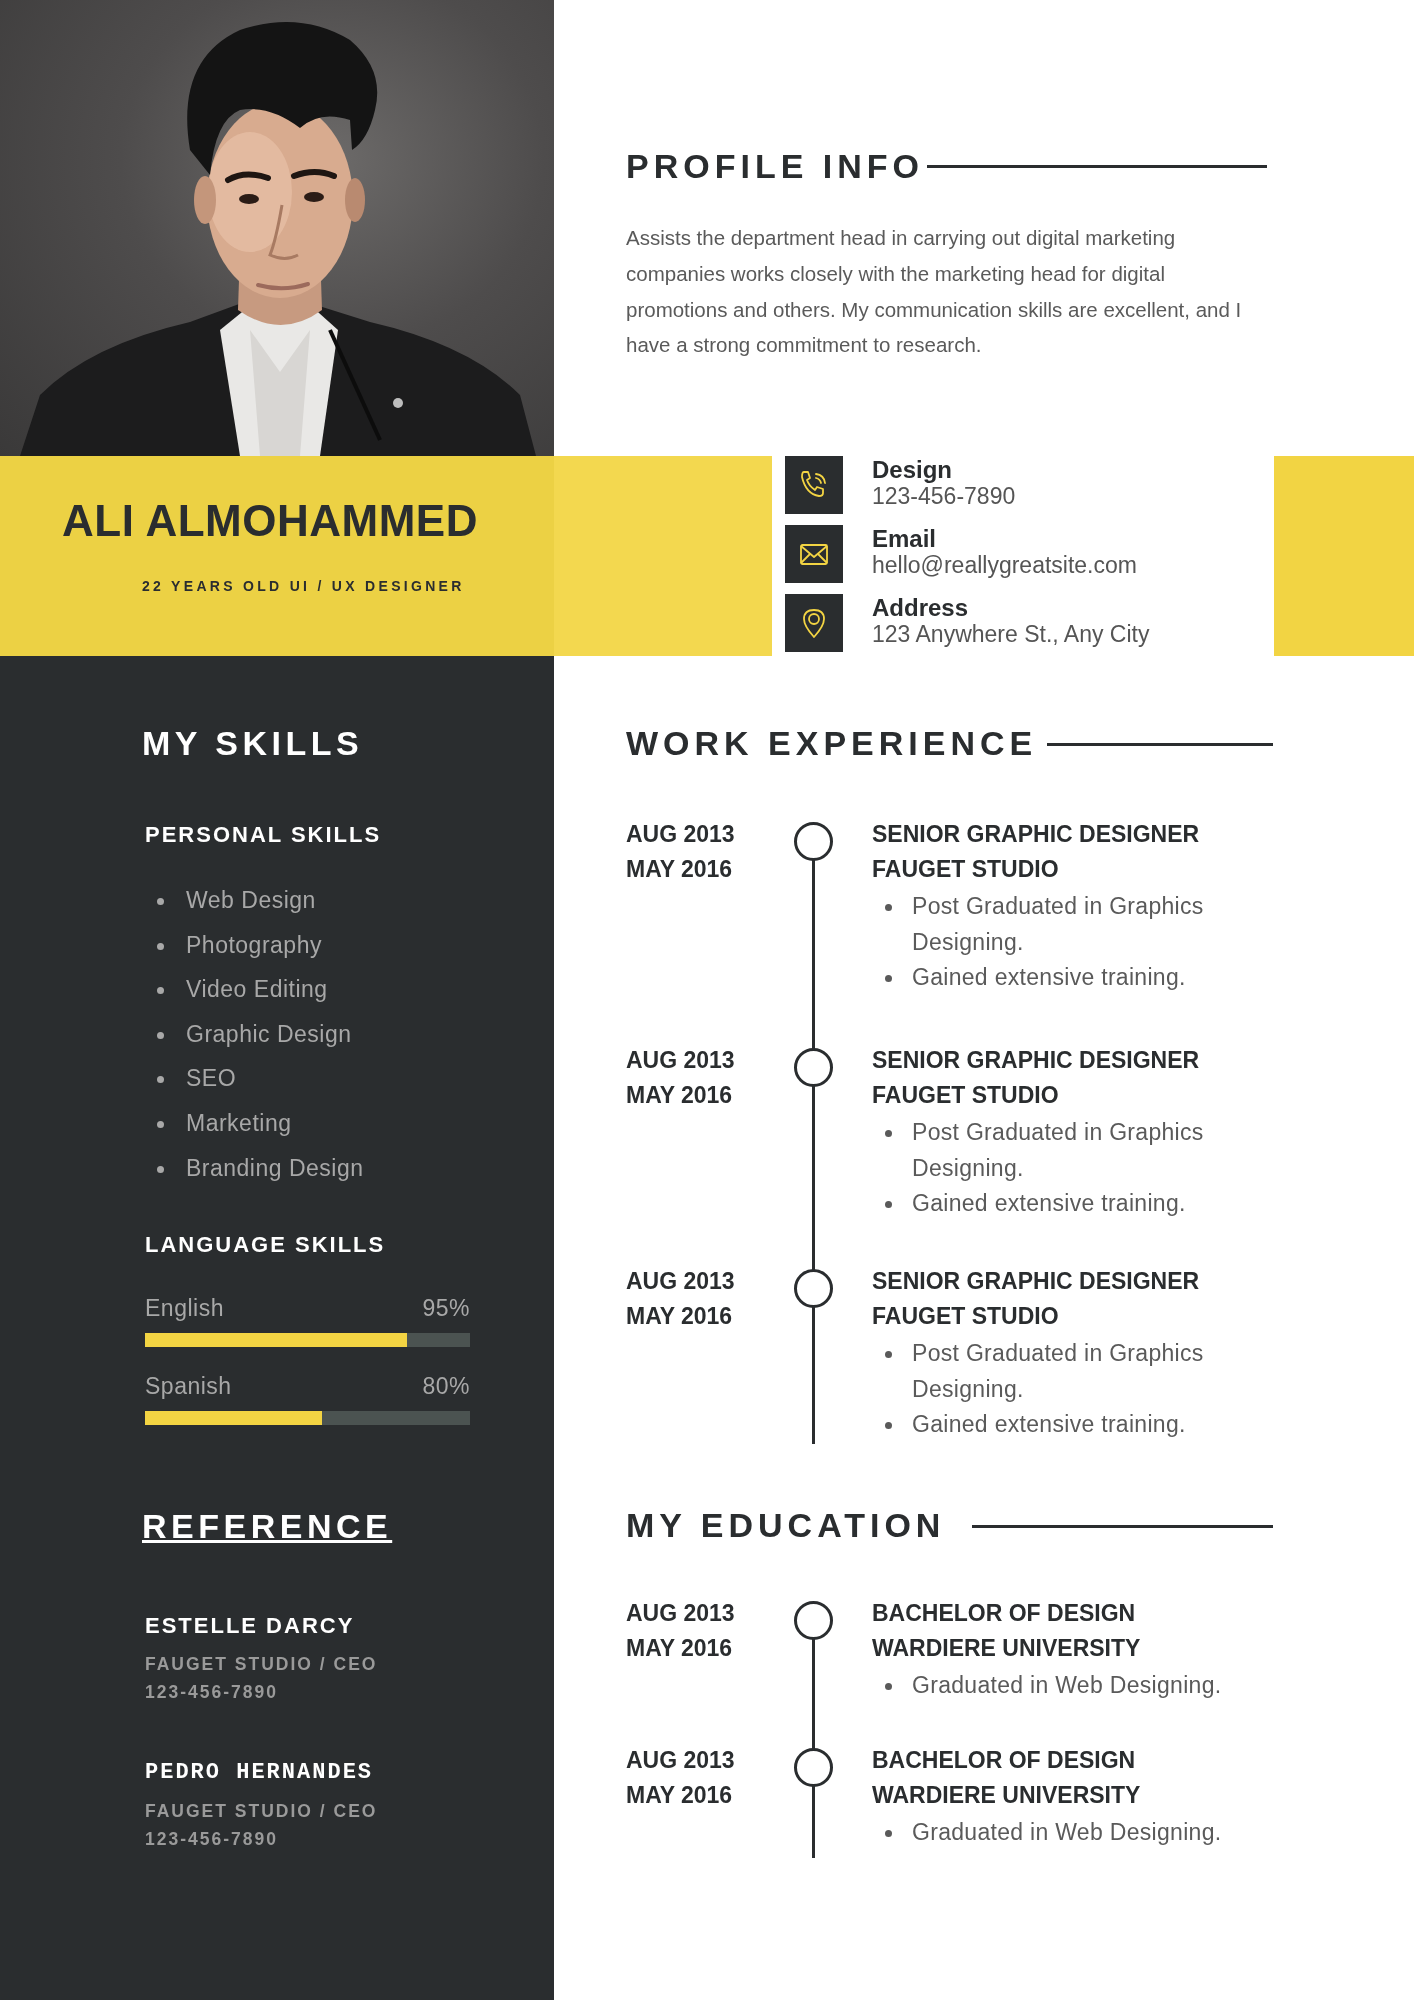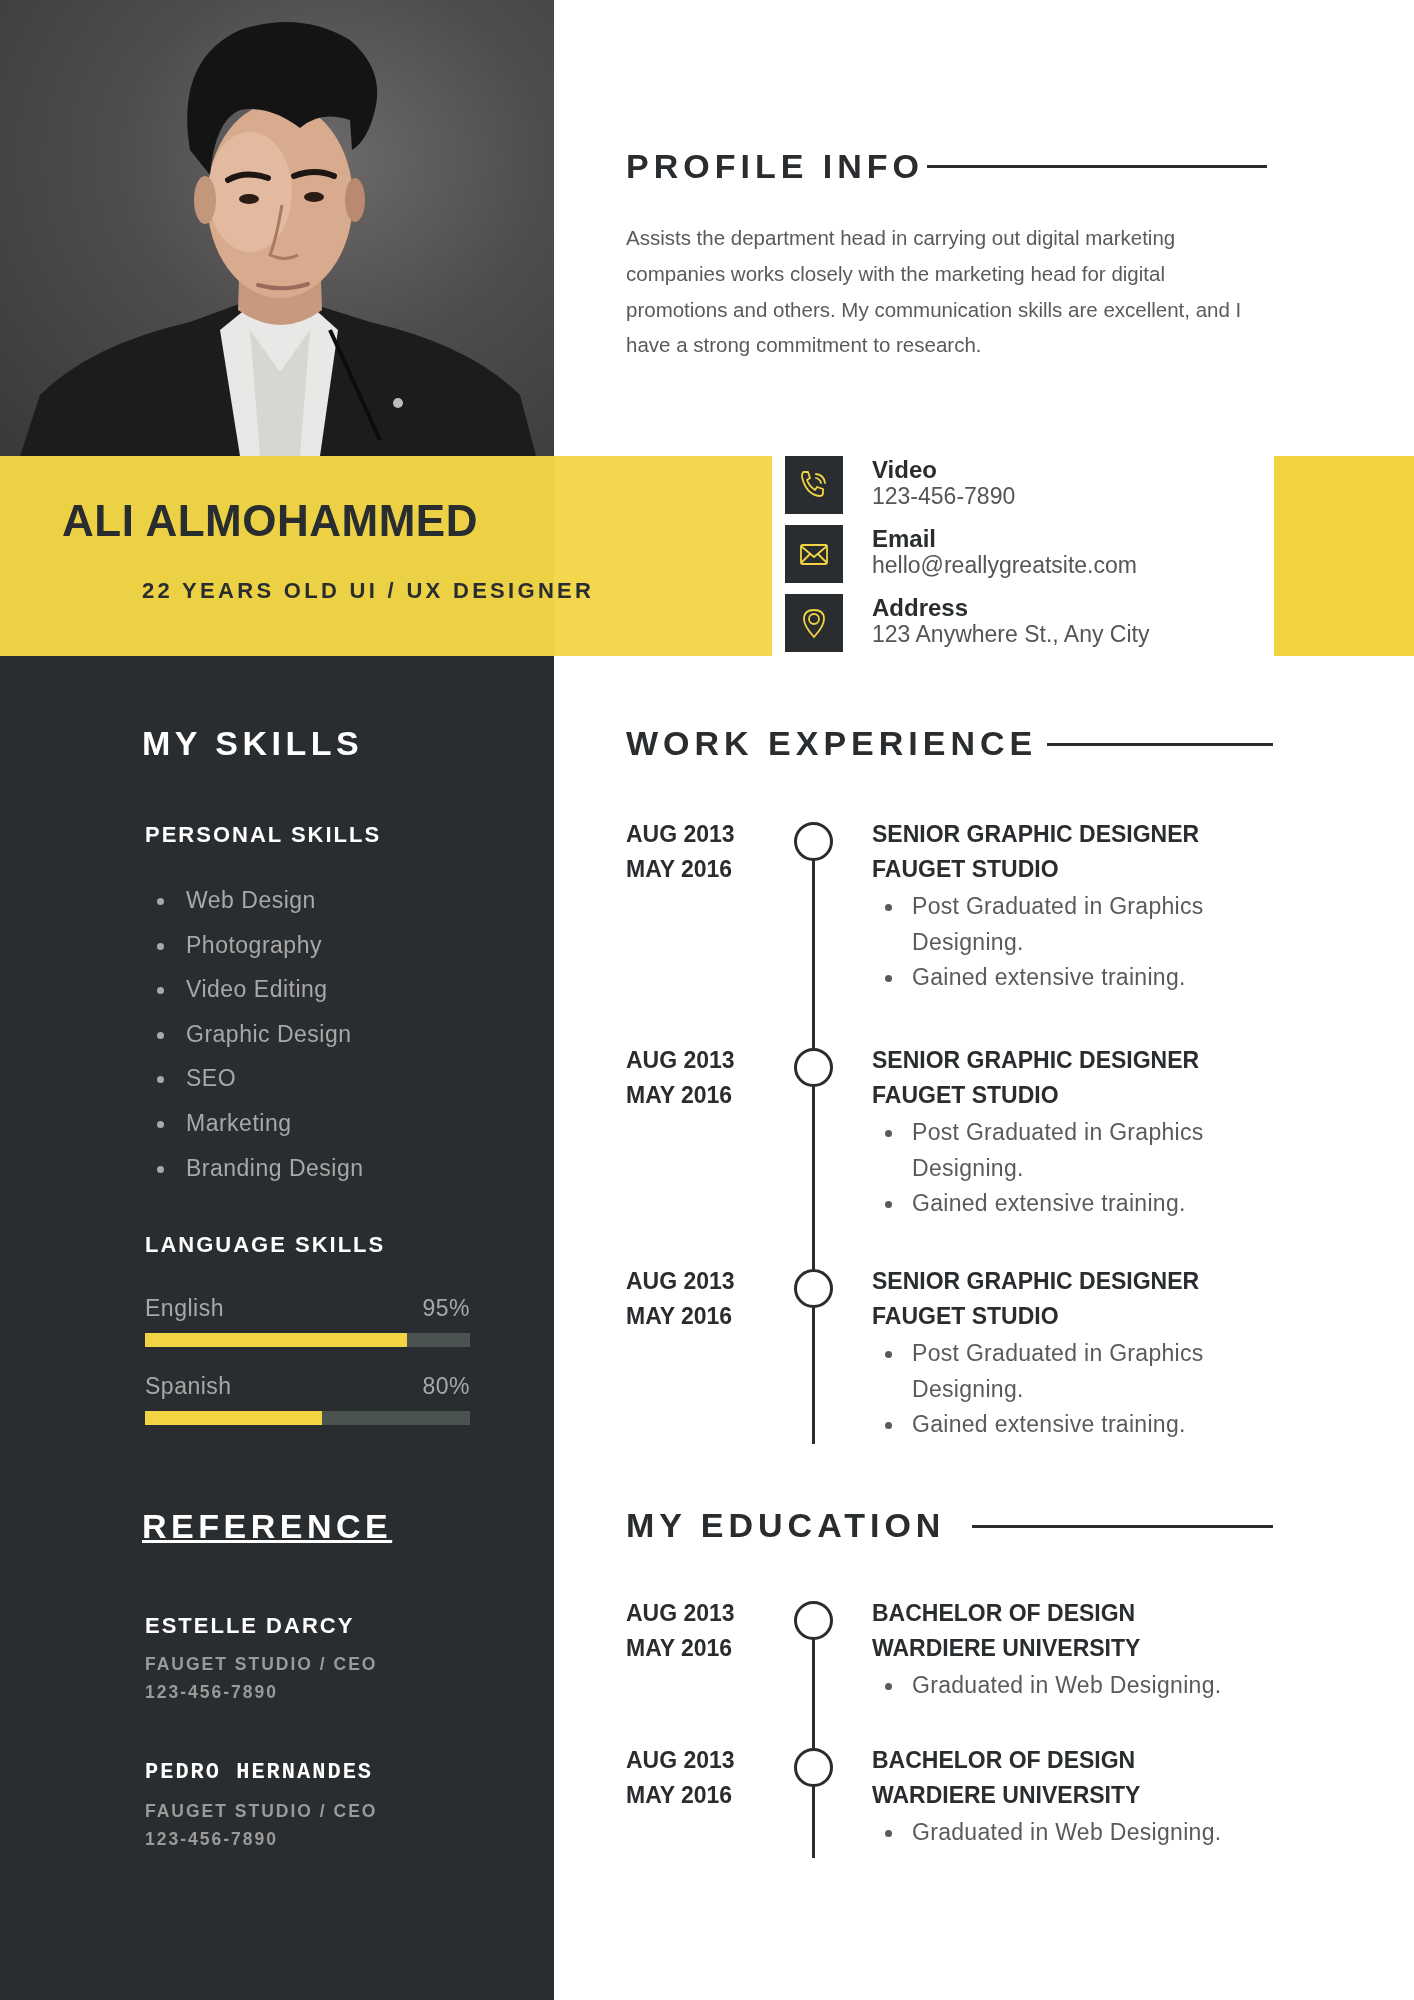--- a/index.html
+++ b/index.html
@@ -14,21 +14,21 @@
     .photo svg { position: absolute; left: 0; top: 0; }
 
     
     .yellow-band { position: absolute; left: 0; top: 456px; width: 772px; height: 200px; background: #f3d84f; }
     .yellow-band .overlay { position: absolute; left: 0; top: 0; width: 554px; height: 200px; background: rgba(230,204,60,0.55); }
     .yellow-side { position: absolute; left: 1274px; top: 456px; width: 140px; height: 200px; background: #f2d443; }
 
     .name { position: absolute; left: 62px; top: 496px; font-family: "Liberation Sans", sans-serif; font-weight: bold;
       font-size: 44px; letter-spacing: 0.5px; color: #2a2d2f; white-space: nowrap; }
     .subtitle { position: absolute; left: 142px; top: 578px; font-family: "Liberation Sans", sans-serif; font-weight: bold;
-      font-size: 22px; letter-spacing: 3.3px; color: #2a2d2f; white-space: nowrap; }
+      font-size: 14px; letter-spacing: 3.3px; color: #2a2d2f; white-space: nowrap; }
 
     
     .contact { position: absolute; left: 785px; width: 480px; height: 58px; }
     .contact .ico { position: absolute; left: 0; top: 0; width: 58px; height: 58px; background: #2a2d2f;
       display: flex; align-items: center; justify-content: center; }
     .contact .lbl { position: absolute; left: 87px; top: 0px; font-family: "Liberation Sans", sans-serif; font-weight: bold; font-size: 24px; color: #2a2d2f; }
     .contact .val { position: absolute; left: 87px; top: 27px; font-family: "Liberation Sans", sans-serif; font-size: 23px; color: #555; white-space: nowrap; }
 
     
     .r-heading { position: absolute; left: 626px; font-family: "Liberation Sans", sans-serif; font-weight: bold; font-size: 34px;
@@ -122,21 +122,21 @@
 <p class="profile-text">Assists the department head in carrying out digital marketing companies works closely with the marketing head for digital promotions and others. My communication skills are excellent, and I have a strong commitment to research.</p>
 
 <div class="contact" style="top:456px;">
   <div class="ico">
     <svg width="34" height="34" viewBox="0 0 34 34" fill="none" stroke="#f3d443" stroke-width="1.8" stroke-linecap="round" stroke-linejoin="round">
       <path d="M7 4 L11 4 L13 10 L10 12 Q12 18 18 22 L20 19 L26 21 L26 25 Q26 28 22 28 Q9 26 5 9 Q5 4 7 4 Z"></path>
       <path d="M19 10 Q23 11 24 15"></path>
       <path d="M19 6 Q27 7 28 15"></path>
     </svg>
   </div>
-  <div class="lbl">Video</div>
+  <div class="lbl">Design</div>
   <div class="val">123-456-7890</div>
 </div>
 <div class="contact" style="top:525px;">
   <div class="ico">
     <svg width="34" height="34" viewBox="0 0 34 34" fill="none" stroke="#f3d443" stroke-width="1.8" stroke-linejoin="round">
       <rect x="4" y="8" width="26" height="19" rx="1.5"></rect>
       <path d="M4 9 L17 20 L30 9"></path>
       <path d="M4 26 L13 17"></path>
       <path d="M30 26 L21 17"></path>
     </svg>

